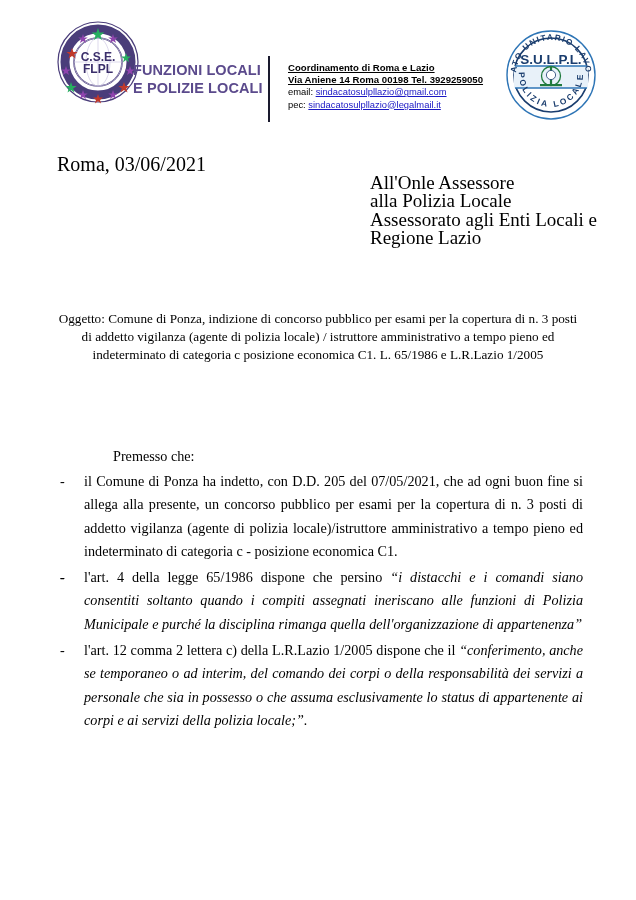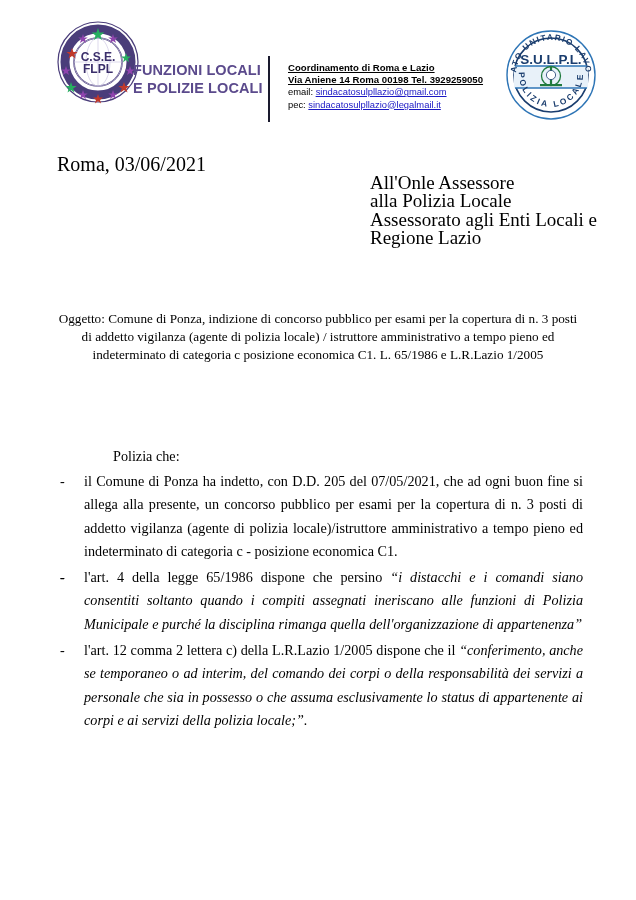--- a/index.html
+++ b/index.html
@@ -265,21 +265,21 @@
     <div>alla Polizia Locale</div>
     <div>Assessorato agli Enti Locali e</div>
     <div>Regione Lazio</div>
   </div>
 
   <div class="subject">
     <span>Oggetto:</span>
     <span>Comune di Ponza, indizione di concorso pubblico per esami per la copertura di n. 3 posti di addetto vigilanza (agente di polizia locale) / istruttore amministrativo a tempo pieno ed indeterminato di categoria c   posizione economica C1. L. 65/1986 e L.R.Lazio 1/2005</span>
   </div>
 
-  <div class="premesso">Polizia che:</div>
+  <div class="premesso">Premesso che:</div>
 
   <div class="bullets">
 
     <div class="bullet">
       <span class="dash">-</span>
       <span>il Comune di Ponza ha indetto, con D.D. 205 del 07/05/2021, che ad ogni buon fine si allega alla presente, un   concorso pubblico per esami per la copertura di n. 3 posti di addetto vigilanza (agente di polizia locale)/istruttore amministrativo a tempo pieno ed indeterminato di categoria c - posizione economica C1.</span>
     </div>
 
     <div class="bullet">
       <span class="dash">-</span>

